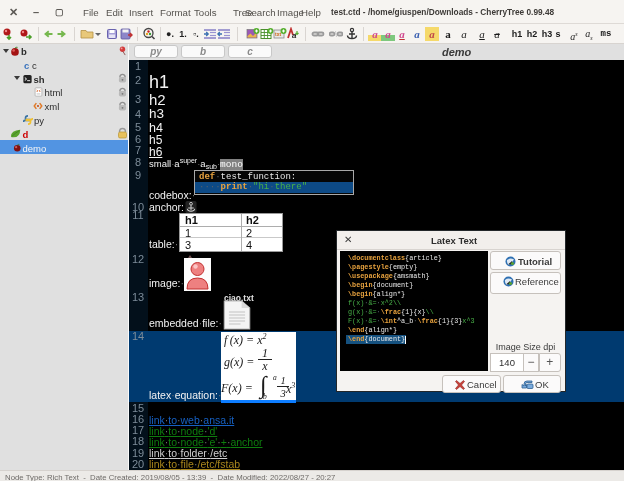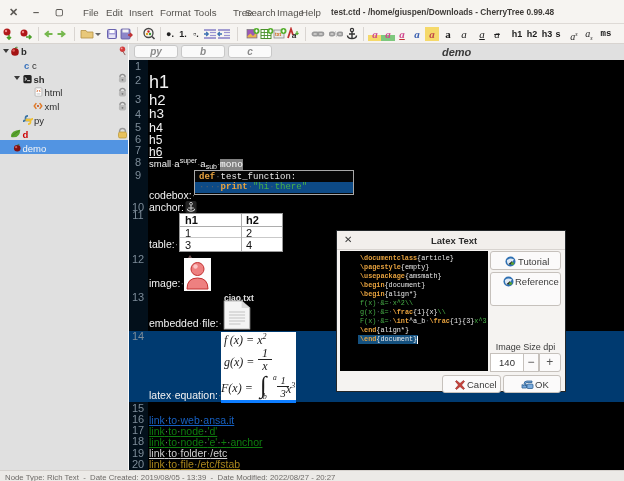--- a/index.html
+++ b/index.html
@@ -47,21 +47,21 @@
 
 #latex { position:absolute; left:92px; top:271.5px; width:75px; height:68.5px; background:#fff; color:#1a1a1a; font-family:"Liberation Serif", serif; font-style:italic; font-size:12px; }
 
 
 #statusbar { position:absolute; left:0; top:470px; width:624px; height:11px; background:#eceae7; border-top:1px solid #d6d2ce; font-size:7.8px; color:#6e6b68; }
 
 
 #dialog { position:absolute; left:336px; top:230px; width:230px; height:162px; background:#f5f3f1; border:1px solid #23272a; }
 #dtitle { position:absolute; left:0; top:0; width:228px; height:19px; background:#f2efec; border-bottom:1px solid #d8d4d0; }
 #dcode { position:absolute; left:3px; top:20px; width:148px; height:120px; background:#000; font-family:"Liberation Mono", monospace; font-size:6.8px; color:#e8e8e8; overflow:hidden; padding-top:2.5px; }
-.dl { height:9.1px; line-height:9.1px; white-space:nowrap; padding-left:20px; }
+.dl { height:9.1px; line-height:9.1px; white-space:nowrap; padding-left:8px; }
 .dbtn { position:absolute; background:#fbfafa; border:1px solid #c6c1bc; border-radius:3px; font-size:9.5px; color:#3a3a3a; text-align:center; }
 .kworange { color:#e9a33e; font-weight:bold; }
 .grn { color:#48b148; }
 </style>
 </head>
 <body>
 
 <div id="titlebar">
   <span class="wbtn" style="left:9px;">✕</span>
   <span class="wbtn" style="left:33px;">–</span>
@@ -452,23 +452,23 @@
     <div class="dl"><span class="kworange">\end</span>{align*}</div>
     <div class="dl"><span style="background:#15517f; display:inline-block; height:9.1px; margin-left:-2px; padding-left:2px;"><span class="kworange">\end</span>{document}<span style="display:inline-block; width:1px; height:8px; background:#fff; vertical-align:middle;"></span></span></div>
   </div>
   <div class="dbtn" style="left:153px; top:20px; width:71px; height:19px;">
       <svg style="position:absolute; left:14px; top:4px;" width="11" height="11" viewBox="0 0 11 11">
         <circle cx="5.5" cy="5.5" r="5" fill="#2d6fb2"></circle>
         <path d="M2 4 Q5 1.5 9 3.5 Q7 7 3.5 9 Q1.5 6.5 2 4Z" fill="#fff" opacity="0.85"></path>
         <path d="M3 8.5 L7 5 L7.5 8 Z" fill="#222"></path>
         <circle cx="7.5" cy="7.5" r="1.6" fill="#58a032"></circle>
       </svg>
-      <span style="position:absolute; left:27px; top:4px;">Tutorial</span>
+      <span style="position:absolute; left:27px; top:4px;font-weight:bold;">Tutorial</span>
     </div>
-  <div class="dbtn" style="left:153px; top:41px; width:71px; height:34px;">
+  <div class="dbtn" style="left:153px; top:41px; width:71px; height:22px;">
       <svg style="position:absolute; left:12px; top:3px;" width="11" height="11" viewBox="0 0 11 11">
         <circle cx="5.5" cy="5.5" r="5" fill="#2d6fb2"></circle>
         <path d="M2 4 Q5 1.5 9 3.5 Q7 7 3.5 9 Q1.5 6.5 2 4Z" fill="#fff" opacity="0.85"></path>
         <path d="M3 8.5 L7 5 L7.5 8 Z" fill="#222"></path>
         <circle cx="7.5" cy="7.5" r="1.6" fill="#58a032"></circle>
       </svg>
       <span style="position:absolute; left:24px; top:3px;">Reference</span>
     </div>
   <div style="position:absolute; left:153px; top:111px; width:71px; text-align:center; font-size:9px; color:#3a3a3a;">Image Size dpi</div>
   <div style="position:absolute; left:153px; top:122px; width:33px; height:19px; background:#fff; border:1px solid #c6c1bc; border-right:none; font-size:9.5px; color:#2e2e2e; text-align:center; line-height:18px;">140</div>

